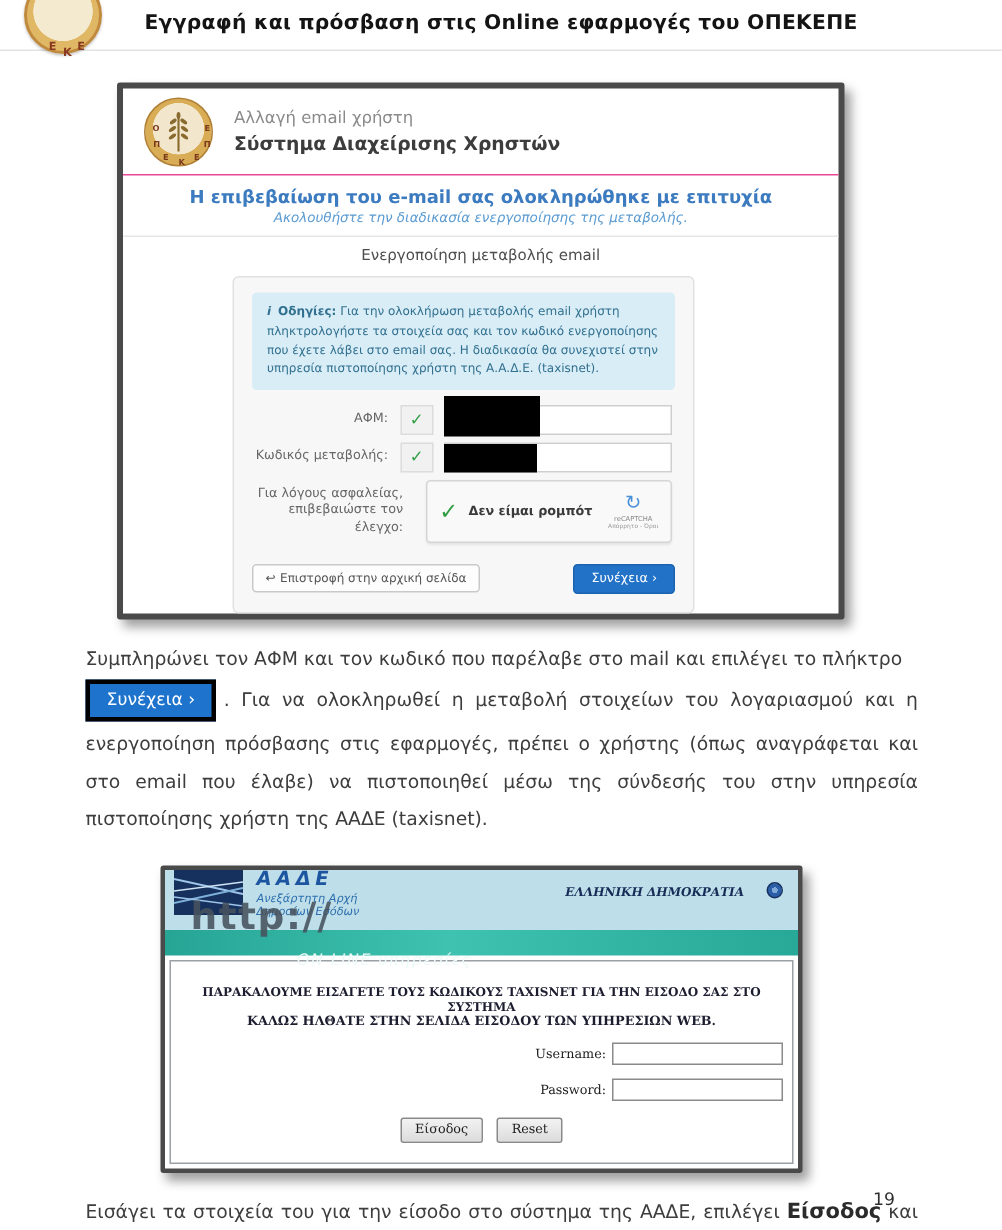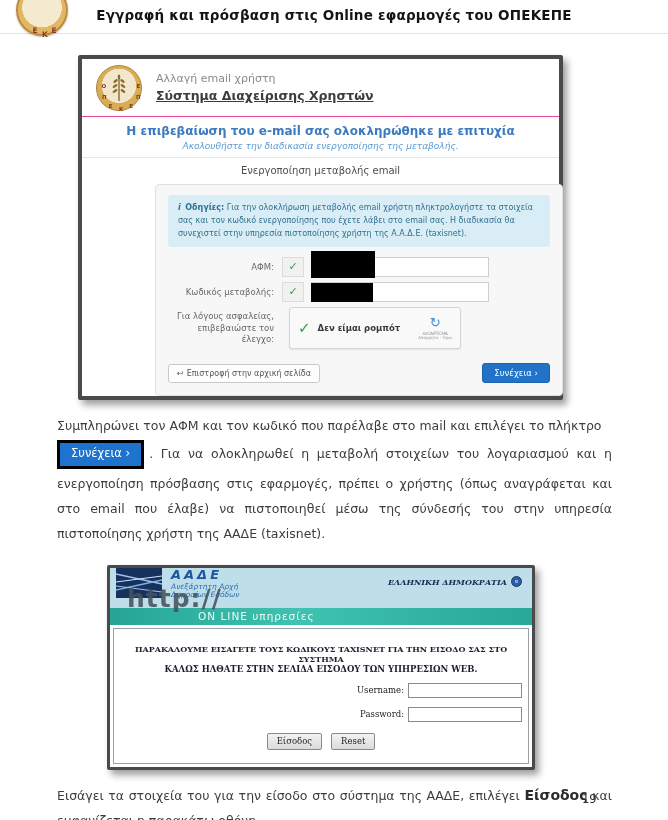--- a/index.html
+++ b/index.html
@@ -38,27 +38,27 @@
     position:relative; width:46px; height:46px; border-radius:50%;
     background:radial-gradient(circle at 50% 45%, #f2e7cd 0 52%, #d9ad55 53% 100%);
     border:1px solid #b07f36; flex:0 0 auto;
   }
   .opekepe-logo .ring-letter {
     position:absolute; left:50%; top:50%; width:0; height:0;
     font-size:5.5px; font-weight:bold; color:#7c3a1d;
   }
   .wheat-svg { position:absolute; left:50%; top:50%; transform:translate(-50%,-50%); }
   .s1-apptext .sub { font-size:11px; color:#8a8a8a; margin-bottom:3px; }
-  .s1-apptext .main { font-size:12.5px; font-weight:bold; color:#3c3c3c;text-decoration:underline; }
+  .s1-apptext .main { font-size:12.5px; font-weight:bold; color:#3c3c3c; }
   .s1-success { text-align:center; padding:7px 4px 6px; border-bottom:1px solid #e6e6e6; }
   .s1-success .line1 { font-size:12px; font-weight:bold; color:#3c7bbf; }
   .s1-success .line2 { font-size:9px; font-style:italic; color:#5b9bd1; margin-top:3px; }
   .s1-section-title { text-align:center; font-size:10px; color:#4d4d4d; padding:7px 0 6px; }
   .s1-panel {
-    margin:2px 36px 0 73px; width:408px; background:#f7f7f7;
+    margin:2px 36px 0 73px; width:308px; background:#f7f7f7;
     border:1px solid #e1e1e1; border-radius:4px; padding:10px 0 12px;
   }
   .info-box {
     margin:0 12px 10px; background:#d9edf7; border-radius:3px;
     padding:7px 10px; font-size:8px; line-height:1.6; color:#31708f;
   }
   .info-box .info-ic { font-weight:bold; font-style:italic; margin-right:2px; }
   .info-box b { font-weight:bold; }
   .form-row { display:flex; align-items:center; margin:5px 14px; }
   .form-label { width:112px; text-align:right; font-size:8.5px; color:#666; padding-right:8px; line-height:1.35; }
@@ -102,28 +102,28 @@
   }
   .bold-word { font-weight:bold; font-size:14px; color:#2b2b2b; }
 
   
   .s2 { position:relative; margin:19px 0 0 107px; width:428px; border-width:3px; }
   .s2-header { height:40px; background:#bedfe9; display:flex; align-items:flex-start; padding:0 10px 0 6px;font-style:italic; }
   .aade-logo { width:46px; height:30px; background:#16315e; flex:0 0 auto; }
   .aade-names { margin-left:9px; line-height:1.15; }
   .aade-acronym { color:#1d55a0; font-weight:bold; font-size:13px; letter-spacing:3px; }
   .aade-line { color:#2e6fae; font-size:7.5px; }
-  .s2-right { margin-left:auto; display:flex; align-items:flex-end; gap:4px; padding-top:8px; }
+  .s2-right { margin-left:auto; display:flex; align-items:flex-end; gap:15px; padding-top:8px; }
   .republic { font-family:"DejaVu Serif", serif; font-weight:bold; font-size:8px; color:#162c57; }
   .emblem {
     width:11px; height:11px; border-radius:50%; flex:0 0 auto;
     background:radial-gradient(circle, #7ea8d8 0 30%, #2b5ea7 31% 100%); border:1px solid #16315e;
   }
   .s2-tealbar { position:relative; height:17px; background:linear-gradient(90deg,#26a595,#3fc2b0 45%,#28a897); }
-  .online-text { position:absolute; left:88px; top:2px; color:#eefaf7; font-size:10.5px; letter-spacing:1px; }
+  .online-text { position:absolute; left:88px; top:14px; color:#eefaf7; font-size:10.5px; letter-spacing:1px;font-style:italic; }
   .http-overlay {
     position:absolute; left:17px; top:16px; z-index:3;
     font-size:25px; font-weight:bold; color:#46525e; opacity:.88; letter-spacing:1px;
   }
   .s2-body {
     margin:3px; border:1px solid #9aa0a6; background:#fff;
     padding:11px 6px 13px; font-family:"DejaVu Serif", serif;
   }
   .welcome { text-align:center; font-weight:bold; color:#1d1d30; }
   .welcome.w1 { font-size:8.5px; }

